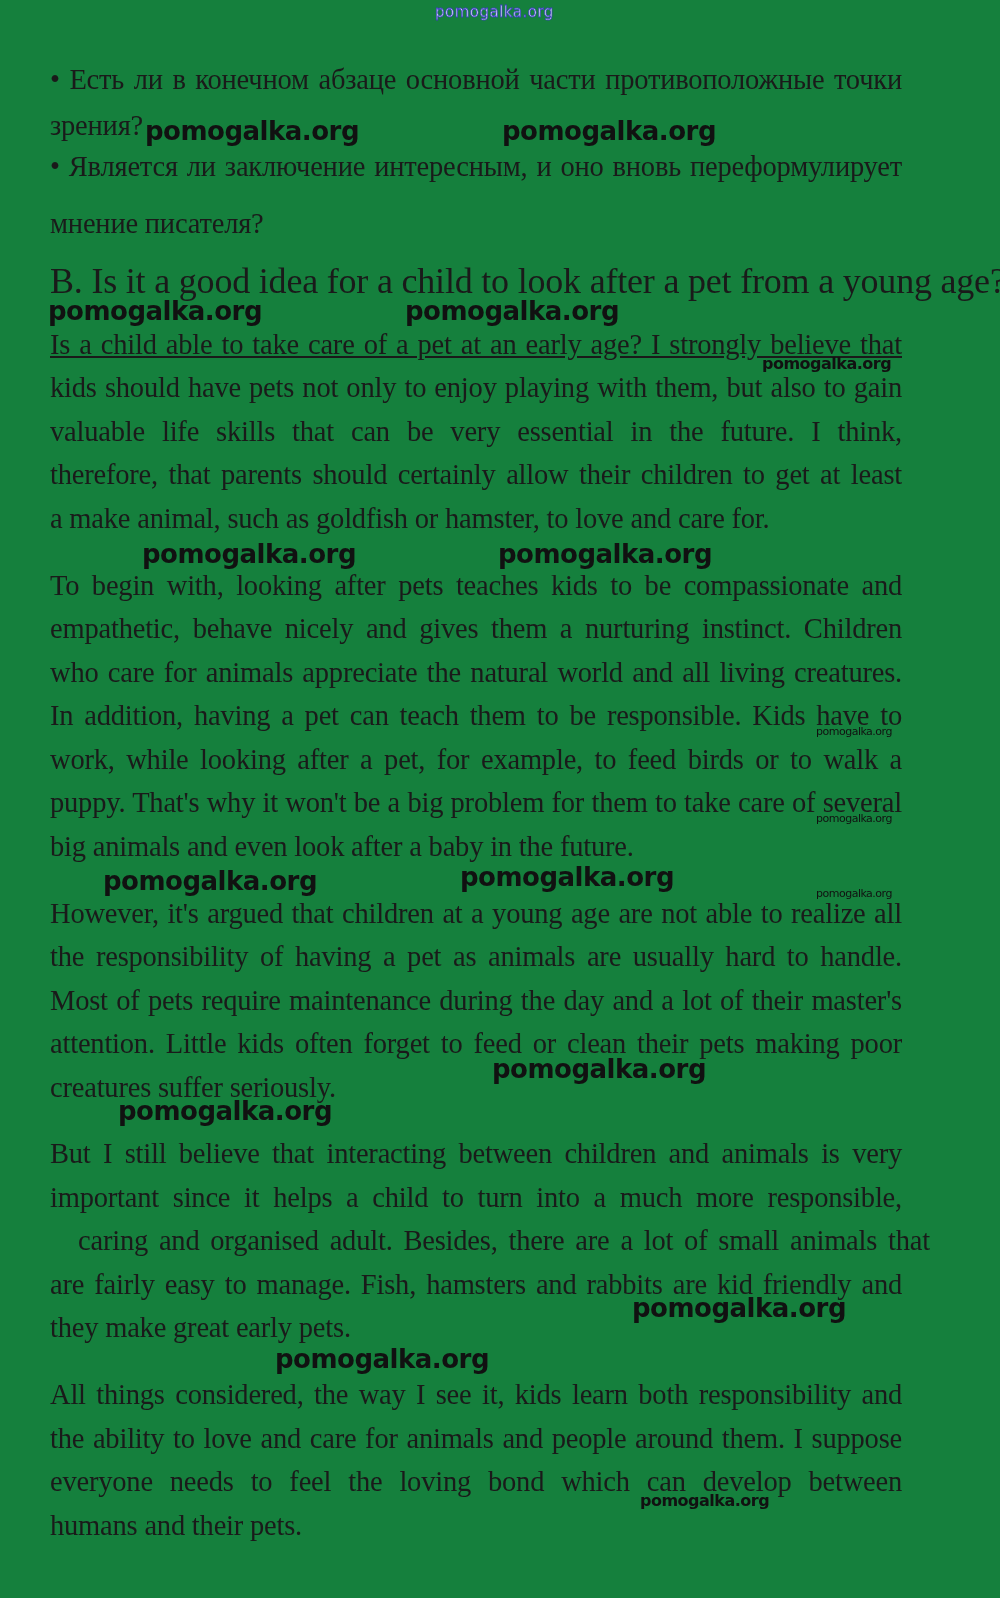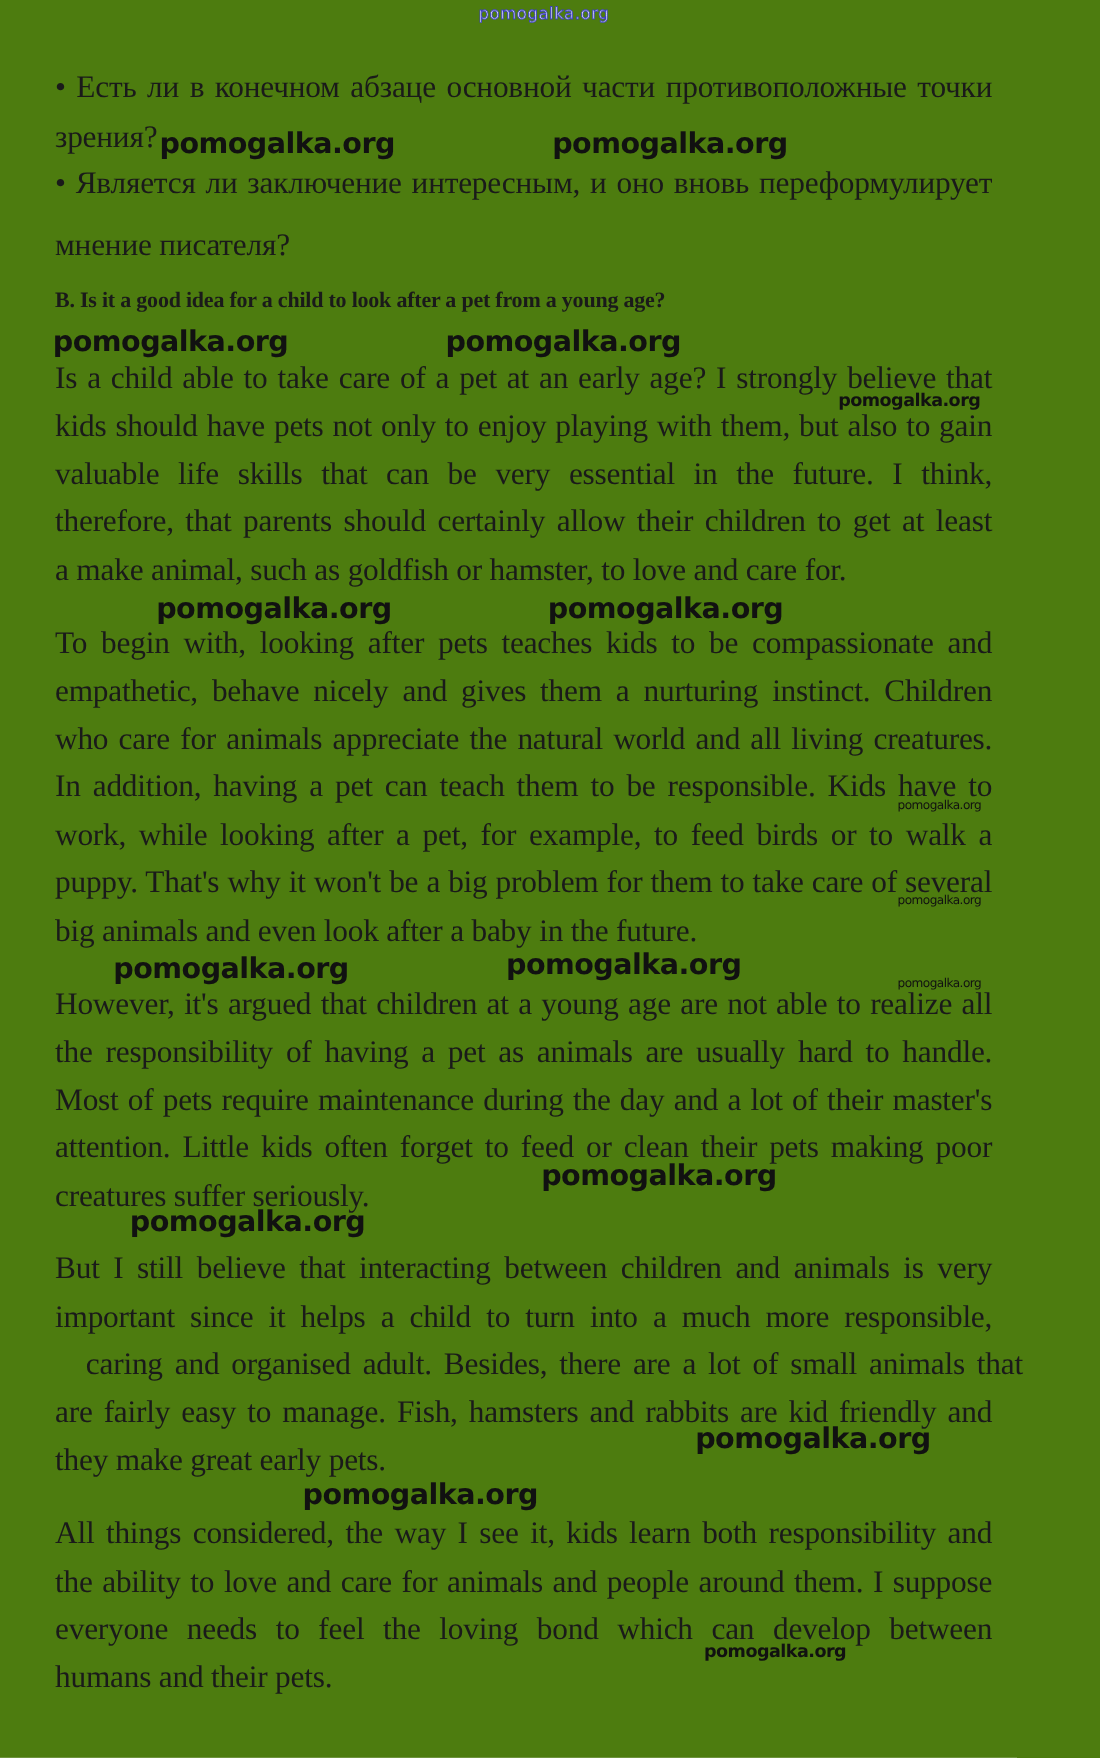--- a/index.html
+++ b/index.html
@@ -1,24 +1,24 @@
 <!DOCTYPE html>
 <html><head>
 <meta charset="utf-8">
 <style>
   html, body { margin: 0; padding: 0; background: #ffffff; }
   body { width: 1000px; height: 1598px; position: relative; overflow: hidden; }
-  .page { position: absolute; left: 0; top: 0; width: 1000px; height: 1598px; background: #4d7c0f; }
+  .page { position: absolute; left: 0; top: 0; width: 1000px; height: 1598px; background: #15803d; }
   .line {
     position: absolute; left: 50px; width: 852px;
     font-family: "Liberation Serif", serif; font-size: 28.5px; color: #1a1a1a;
     white-space: nowrap; line-height: 1; letter-spacing: -0.2px;
   }
   .justify { text-align: justify; text-align-last: justify; }
-  .heading { font-weight: bold; font-size: 20px; }
+  .heading { font-weight: normal; font-size: 36px; }
   .wm {
     position: absolute; font-family: "DejaVu Sans", sans-serif; color: #111;
     white-space: nowrap; line-height: 1; letter-spacing: -0.5px;
   }
   .wm-big { font-size: 26px; font-weight: bold; }
   .wm-mid { font-size: 16px; font-weight: bold; }
   .wm-small { font-size: 11px; }
   .wm-top {
     position: absolute; left: 435px; top: 3px; font-family: "DejaVu Sans", sans-serif;
     font-size: 15px; color: #fff; -webkit-text-stroke: 0.8px #3b3fc0; letter-spacing: 0.5px;
@@ -31,21 +31,21 @@
 
   <div class="wm-top">pomogalka.org</div>
 
   <div class="line justify" style="top:66px;"><span>•</span> <span>Есть ли в конечном абзаце основной части противоположные точки</span></div>
   <div class="line" style="top:112px;">зрения?</div>
   <div class="line justify" style="top:153px;"><span>•</span> <span>Является ли заключение интересным, и оно вновь переформулирует</span></div>
   <div class="line" style="top:210px;">мнение писателя?</div>
 
   <div class="line heading" style="top:263px;">B. Is it a good idea for a child to look after a pet from a young age?</div>
 
-  <div class="line justify" style="top:331px;">Is a child able to take care of a pet at an early age? I strongly believe that</div>
+  <div class="line justify" style="top:331px;text-decoration:underline;">Is a child able to take care of a pet at an early age? I strongly believe that</div>
   <div class="line justify" style="top:374px;">kids should have pets not only to enjoy playing with them, but also to gain</div>
   <div class="line justify" style="top:418px;">valuable life skills that can be very essential in the future. I think,</div>
   <div class="line justify" style="top:461px;">therefore, that parents should certainly allow their children to get at least</div>
   <div class="line" style="top:505px;">a make animal, such as goldfish or hamster, to love and care for.</div>
 
   <div class="line justify" style="top:572px;">To begin with, looking after pets teaches kids to be compassionate and</div>
   <div class="line justify" style="top:615px;">empathetic, behave nicely and gives them a nurturing instinct. Children</div>
   <div class="line justify" style="top:659px;">who care for animals appreciate the natural world and all living creatures.</div>
   <div class="line justify" style="top:702px;">In addition, having a pet can teach them to be responsible. Kids have to</div>
   <div class="line justify" style="top:746px;">work, while looking after a pet, for example, to feed birds or to walk a</div>

